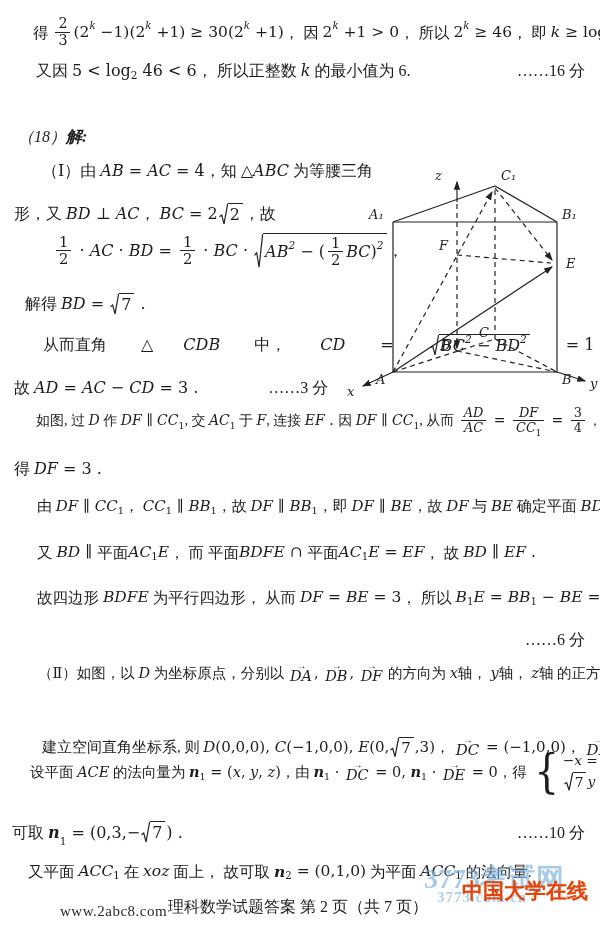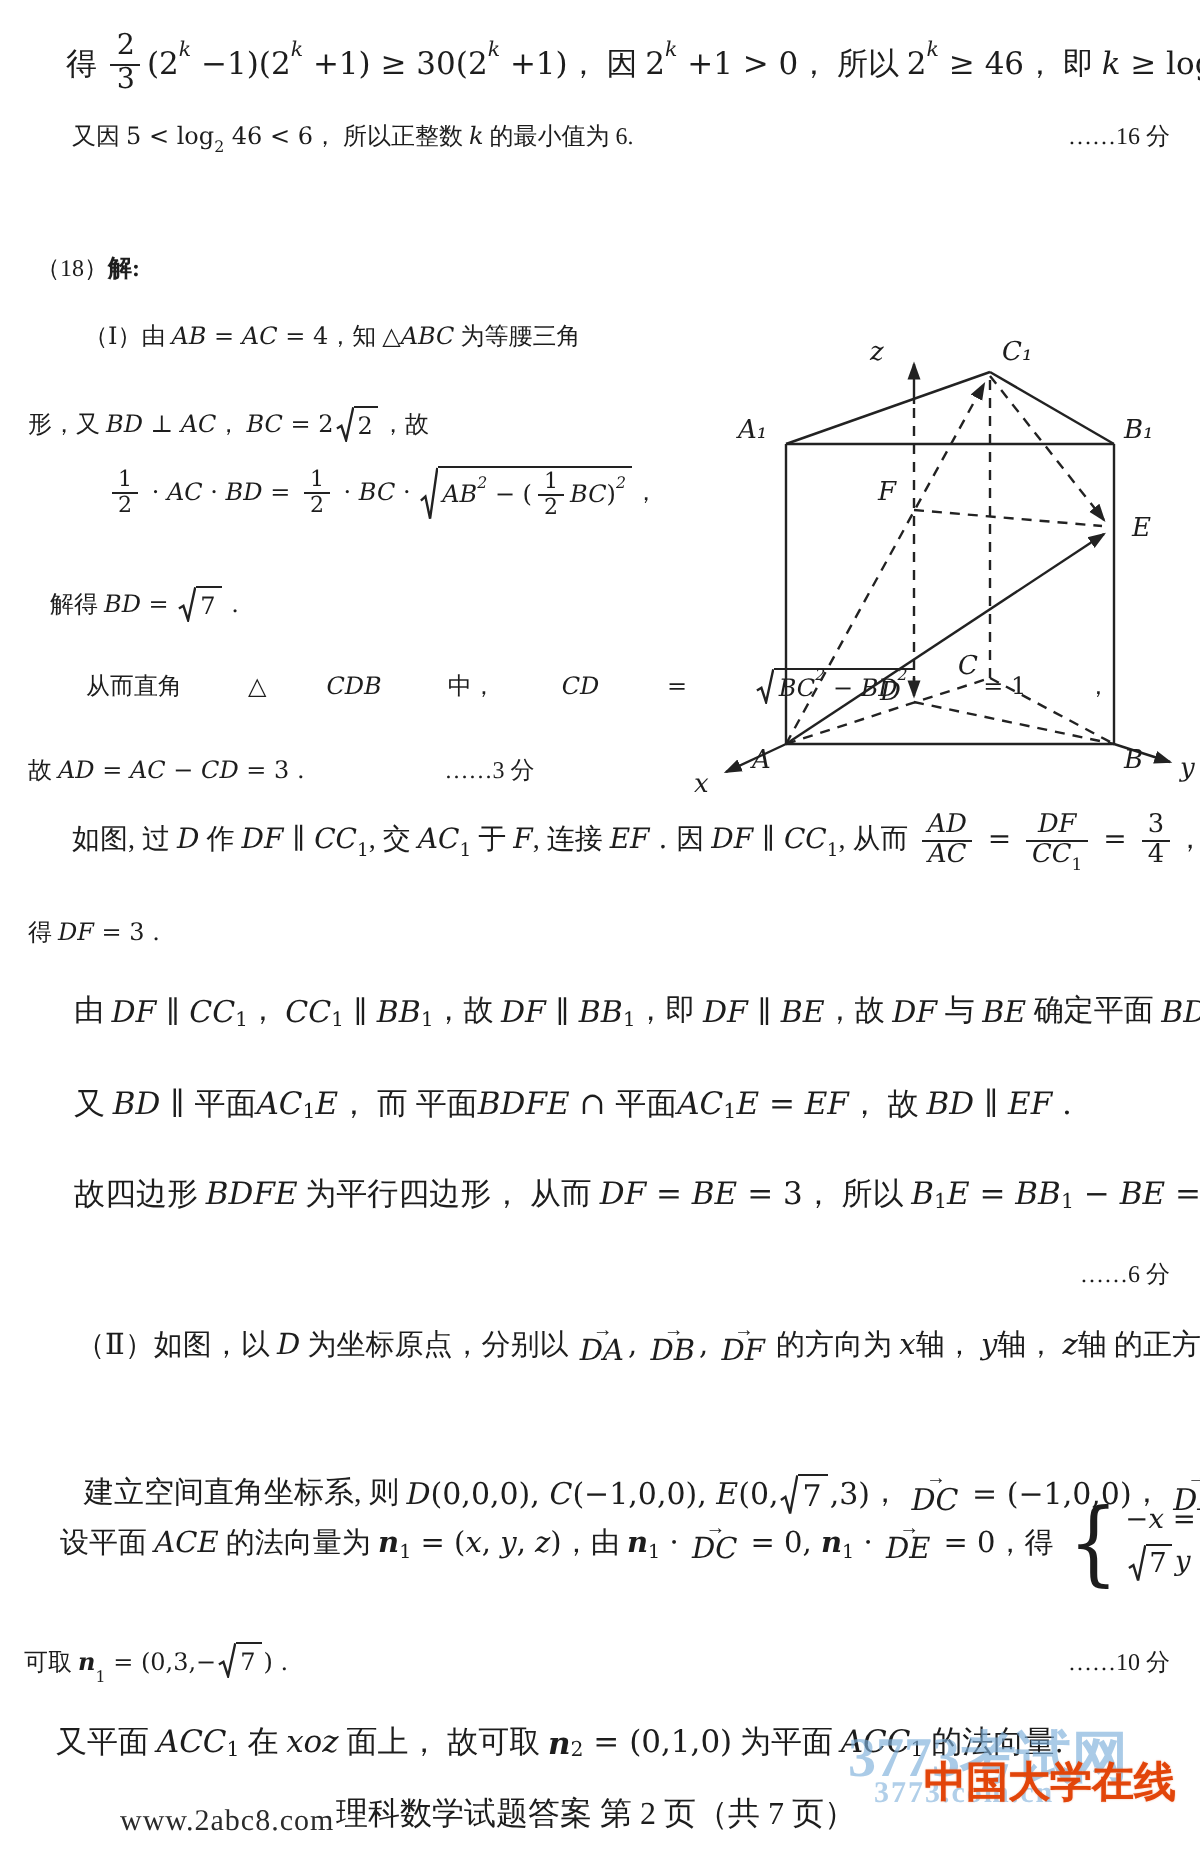--- a/index.html
+++ b/index.html
@@ -6,21 +6,21 @@
   body{
     width:600px;height:936px;position:relative;overflow:hidden;
     background:#fefefe;
     font-family:"Liberation Serif","DejaVu Serif",serif;
     color:#1d1d1d;
   }
   .page{position:absolute;inset:0;background:#fff;}
   
   .line{
     position:absolute;display:flex;align-items:center;
-    white-space:pre;font-size:12px;line-height:1.25;color:#1d1d1d;
+    white-space:pre;font-size:16px;line-height:1.25;color:#1d1d1d;
   }
   .run-s{font-family:"Liberation Serif","DejaVu Serif",serif;}
   .run-sb{font-weight:bold;}
   .run-r{font-family:"DejaVu Serif","DejaVu Sans",serif;}
   .run-m{font-family:"DejaVu Serif",serif;font-style:italic;}
   .run-bi{font-family:"DejaVu Serif",serif;font-style:italic;font-weight:bold;}
   .run-sup{font-size:0.66em;position:relative;top:-6px;font-style:italic;font-family:"DejaVu Serif",serif;}
   .run-sub{font-size:0.66em;position:relative;top:5px;font-family:"DejaVu Serif",serif;}
   .fill{flex:1 1 auto;}
   .gap{display:inline-block;}
@@ -66,21 +66,21 @@
     color:#e2450a;white-space:nowrap;z-index:3;text-shadow:0 0 1px rgba(226,69,10,0.4);
   }
 </style>
 </head>
 <body>
 
 <div class="page">
 
   <div class="line" style="left:33px;top:16px;width:552px;font-size:15.5px;"><span class="run-s">得 </span><span class="frac"><span class="fn"><span class="run-r">2</span></span><span class="fd"><span class="run-r">3</span></span></span><span class="run-r">(2</span><span class="run-sup">k</span><span class="run-r"> −1)(2</span><span class="run-sup">k</span><span class="run-r"> +1) ≥ 30(2</span><span class="run-sup">k</span><span class="run-r"> +1)</span><span class="run-s">， 因 </span><span class="run-r">2</span><span class="run-sup">k</span><span class="run-r"> +1 &gt; 0</span><span class="run-s">， 所以 </span><span class="run-r">2</span><span class="run-sup">k</span><span class="run-r"> ≥ 46</span><span class="run-s">， 即 </span><span class="run-m">k</span><span class="run-r"> ≥ log</span></div>
   <div class="line" style="left:36px;top:61px;width:549px;"><span class="run-s">又因 </span><span class="run-r">5 &lt; log</span><span class="run-sub">2</span><span class="run-r"> 46 &lt; 6</span><span class="run-s">， 所以正整数 </span><span class="run-m">k</span><span class="run-s"> 的最小值为 6.</span><span class="fill"></span><span class="run-s">……16 分</span></div>
-  <div class="line" style="left:18px;top:127px;"><span class="run-s">（18）</span><span class="run-sb">解:</span></div>
+  <div class="line" style="left:18px;top:127px;font-style:italic;"><span class="run-s">（18）</span><span class="run-sb">解:</span></div>
   <div class="line" style="left:42px;top:161px;"><span class="run-s">（Ⅰ）由 </span><span class="run-m">AB</span><span class="run-r"> = </span><span class="run-m">AC</span><span class="run-r"> = 4</span><span class="run-s">，知 </span><span class="run-r">△</span><span class="run-m">ABC</span><span class="run-s"> 为等腰三角</span></div>
   <div class="line" style="left:14px;top:203px;"><span class="run-s">形，又 </span><span class="run-m">BD</span><span class="run-r"> ⊥ </span><span class="run-m">AC</span><span class="run-s">， </span><span class="run-m">BC</span><span class="run-r"> = 2</span><span class="sqrt"><span class="radwrap"><svg viewBox="0 0 10 20" preserveAspectRatio="none">
             <path d="M0.5,12.5 L3,11 L5.6,19 L9.6,0.7" fill="none" stroke="#222" stroke-width="1.2" vector-effect="non-scaling-stroke"></path>
           </svg></span><span class="bar"><span class="run-r">2</span></span></span><span class="run-s">，故</span></div>
   <div class="line" style="left:53px;top:233px;"><span class="frac"><span class="fn"><span class="run-r">1</span></span><span class="fd"><span class="run-r">2</span></span></span><span class="run-r"> · </span><span class="run-m">AC</span><span class="run-r"> · </span><span class="run-m">BD</span><span class="run-r"> = </span><span class="frac"><span class="fn"><span class="run-r">1</span></span><span class="fd"><span class="run-r">2</span></span></span><span class="run-r"> · </span><span class="run-m">BC</span><span class="run-r"> · </span><span class="sqrt"><span class="radwrap"><svg viewBox="0 0 10 20" preserveAspectRatio="none">
             <path d="M0.5,12.5 L3,11 L5.6,19 L9.6,0.7" fill="none" stroke="#222" stroke-width="1.2" vector-effect="non-scaling-stroke"></path>
           </svg></span><span class="bar"><span class="run-m">AB</span><span class="run-sup">2</span><span class="run-r"> − (</span><span class="frac"><span class="fn"><span class="run-r">1</span></span><span class="fd"><span class="run-r">2</span></span></span><span class="run-m">BC</span><span class="run-r">)</span><span class="run-sup">2</span></span></span><span class="run-s">，</span></div>
   <div class="line" style="left:25px;top:293px;"><span class="run-s">解得 </span><span class="run-m">BD</span><span class="run-r"> = </span><span class="sqrt"><span class="radwrap"><svg viewBox="0 0 10 20" preserveAspectRatio="none">
             <path d="M0.5,12.5 L3,11 L5.6,19 L9.6,0.7" fill="none" stroke="#222" stroke-width="1.2" vector-effect="non-scaling-stroke"></path>
           </svg></span><span class="bar"><span class="run-r">7</span></span></span><span class="run-r"> .</span></div>

